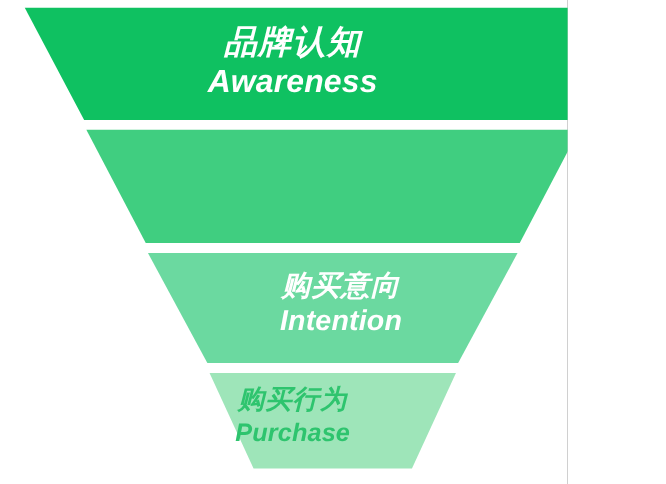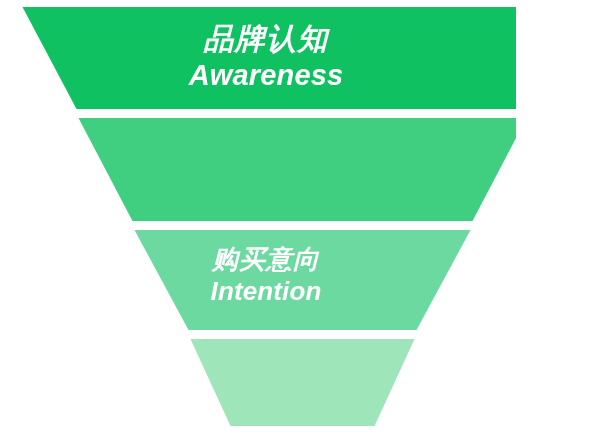--- a/index.html
+++ b/index.html
@@ -50,21 +50,21 @@
   }
   
   #stage-label-0 { top: 24px; }
   #stage-label-0 .cn { font-size: 30px; }
   #stage-label-0 .en { font-size: 29px; margin-top: 7px; }
 
   #stage-label-1 { top: 136px; }
   #stage-label-1 .cn { font-size: 28px; }
   #stage-label-1 .en { font-size: 27px; margin-top: 7px; }
 
-  #stage-label-2 { top: 246px; }
+  #stage-label-2 { top: 246px; padding-left: 44px; }
   #stage-label-2 .cn { font-size: 26px; }
   #stage-label-2 .en { font-size: 26px; margin-top: 6px; }
 
   #stage-label-3 { top: 352px; }
   #stage-label-3 .cn { font-size: 24px; }
   #stage-label-3 .en { font-size: 23px; margin-top: 6px; }
 
   .label-shift { position: relative; left: 8px; }
 </style>
 </head>
@@ -88,14 +88,20 @@
   </div>
 
 
   <div class="stage-label" id="stage-label-2" style="color: rgb(255, 255, 255);">
     <span class="label-shift">
       <span class="cn">购买意向</span>
       <span class="en">Intention</span>
     </span>
   </div>
 
+  <div class="stage-label" id="stage-label-3" style="color: rgb(46, 196, 110);">
+    <span class="label-shift">
+      <span class="cn">购买行为</span>
+      <span class="en">Purchase</span>
+    </span>
+  </div>
 
 </div>
 
 </body></html>

